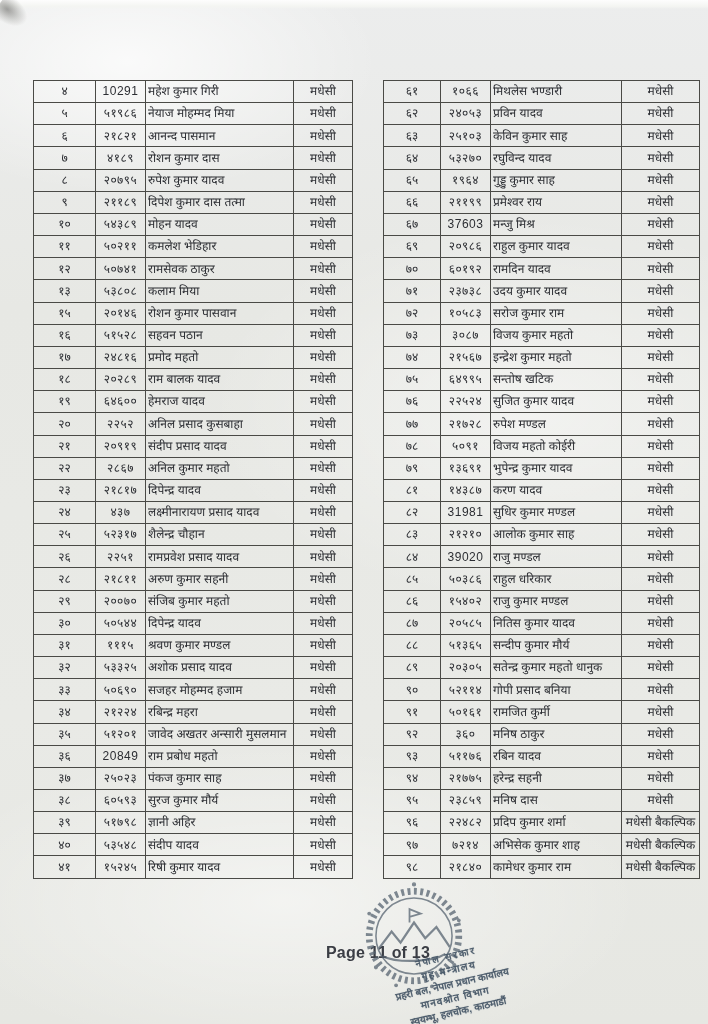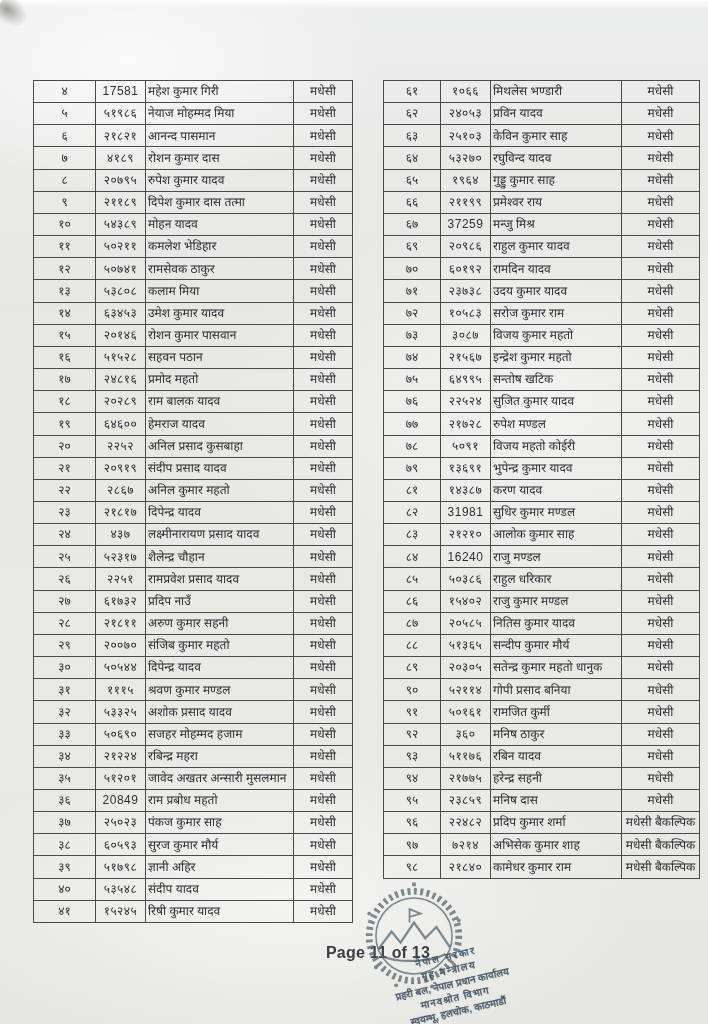--- a/index.html
+++ b/index.html
@@ -87,21 +87,21 @@
     <colgroup>
       <col style="width:62px">
         <col style="width:50px">
         <col style="width:148px">
         <col style="width:59px">
     </colgroup>
     <tbody>
 
         <tr>
           <td class="c-sn">४</td>
-          <td class="c-id">17581</td>
+          <td class="c-id">10291</td>
           <td class="c-name">महेश कुमार गिरी</td>
           <td class="c-cat">मधेसी</td>
         </tr>
 
         <tr>
           <td class="c-sn">५</td>
           <td class="c-id">५१९८६</td>
           <td class="c-name">नेयाज मोहम्मद मिया</td>
           <td class="c-cat">मधेसी</td>
         </tr>
@@ -155,26 +155,20 @@
           <td class="c-cat">मधेसी</td>
         </tr>
 
         <tr>
           <td class="c-sn">१३</td>
           <td class="c-id">५३८०८</td>
           <td class="c-name">कलाम मिया</td>
           <td class="c-cat">मधेसी</td>
         </tr>
 
-        <tr>
-          <td class="c-sn">१४</td>
-          <td class="c-id">६३४५३</td>
-          <td class="c-name">उमेश कुमार यादव</td>
-          <td class="c-cat">मधेसी</td>
-        </tr>
 
         <tr>
           <td class="c-sn">१५</td>
           <td class="c-id">२०१४६</td>
           <td class="c-name">रोशन कुमार पासवान</td>
           <td class="c-cat">मधेसी</td>
         </tr>
 
         <tr>
           <td class="c-sn">१६</td>
@@ -246,26 +240,20 @@
           <td class="c-cat">मधेसी</td>
         </tr>
 
         <tr>
           <td class="c-sn">२६</td>
           <td class="c-id">२२५१</td>
           <td class="c-name">रामप्रवेश प्रसाद यादव</td>
           <td class="c-cat">मधेसी</td>
         </tr>
 
-        <tr>
-          <td class="c-sn">२७</td>
-          <td class="c-id">६१७३२</td>
-          <td class="c-name">प्रदिप नाउँ</td>
-          <td class="c-cat">मधेसी</td>
-        </tr>
 
         <tr>
           <td class="c-sn">२८</td>
           <td class="c-id">२१८११</td>
           <td class="c-name">अरुण कुमार सहनी</td>
           <td class="c-cat">मधेसी</td>
         </tr>
 
         <tr>
           <td class="c-sn">२९</td>
@@ -406,21 +394,21 @@
 
         <tr>
           <td class="c-sn">६६</td>
           <td class="c-id">२११९९</td>
           <td class="c-name">प्रमेश्वर राय</td>
           <td class="c-cat">मधेसी</td>
         </tr>
 
         <tr>
           <td class="c-sn">६७</td>
-          <td class="c-id">37259</td>
+          <td class="c-id">37603</td>
           <td class="c-name">मन्जु मिश्र</td>
           <td class="c-cat">मधेसी</td>
         </tr>
 
 
         <tr>
           <td class="c-sn">६९</td>
           <td class="c-id">२०९८६</td>
           <td class="c-name">राहुल कुमार यादव</td>
           <td class="c-cat">मधेसी</td>
@@ -513,21 +501,21 @@
 
         <tr>
           <td class="c-sn">८३</td>
           <td class="c-id">२१२१०</td>
           <td class="c-name">आलोक कुमार साह</td>
           <td class="c-cat">मधेसी</td>
         </tr>
 
         <tr>
           <td class="c-sn">८४</td>
-          <td class="c-id">16240</td>
+          <td class="c-id">39020</td>
           <td class="c-name">राजु मण्डल</td>
           <td class="c-cat">मधेसी</td>
         </tr>
 
         <tr>
           <td class="c-sn">८५</td>
           <td class="c-id">५०३८६</td>
           <td class="c-name">राहुल धरिकार</td>
           <td class="c-cat">मधेसी</td>
         </tr>

